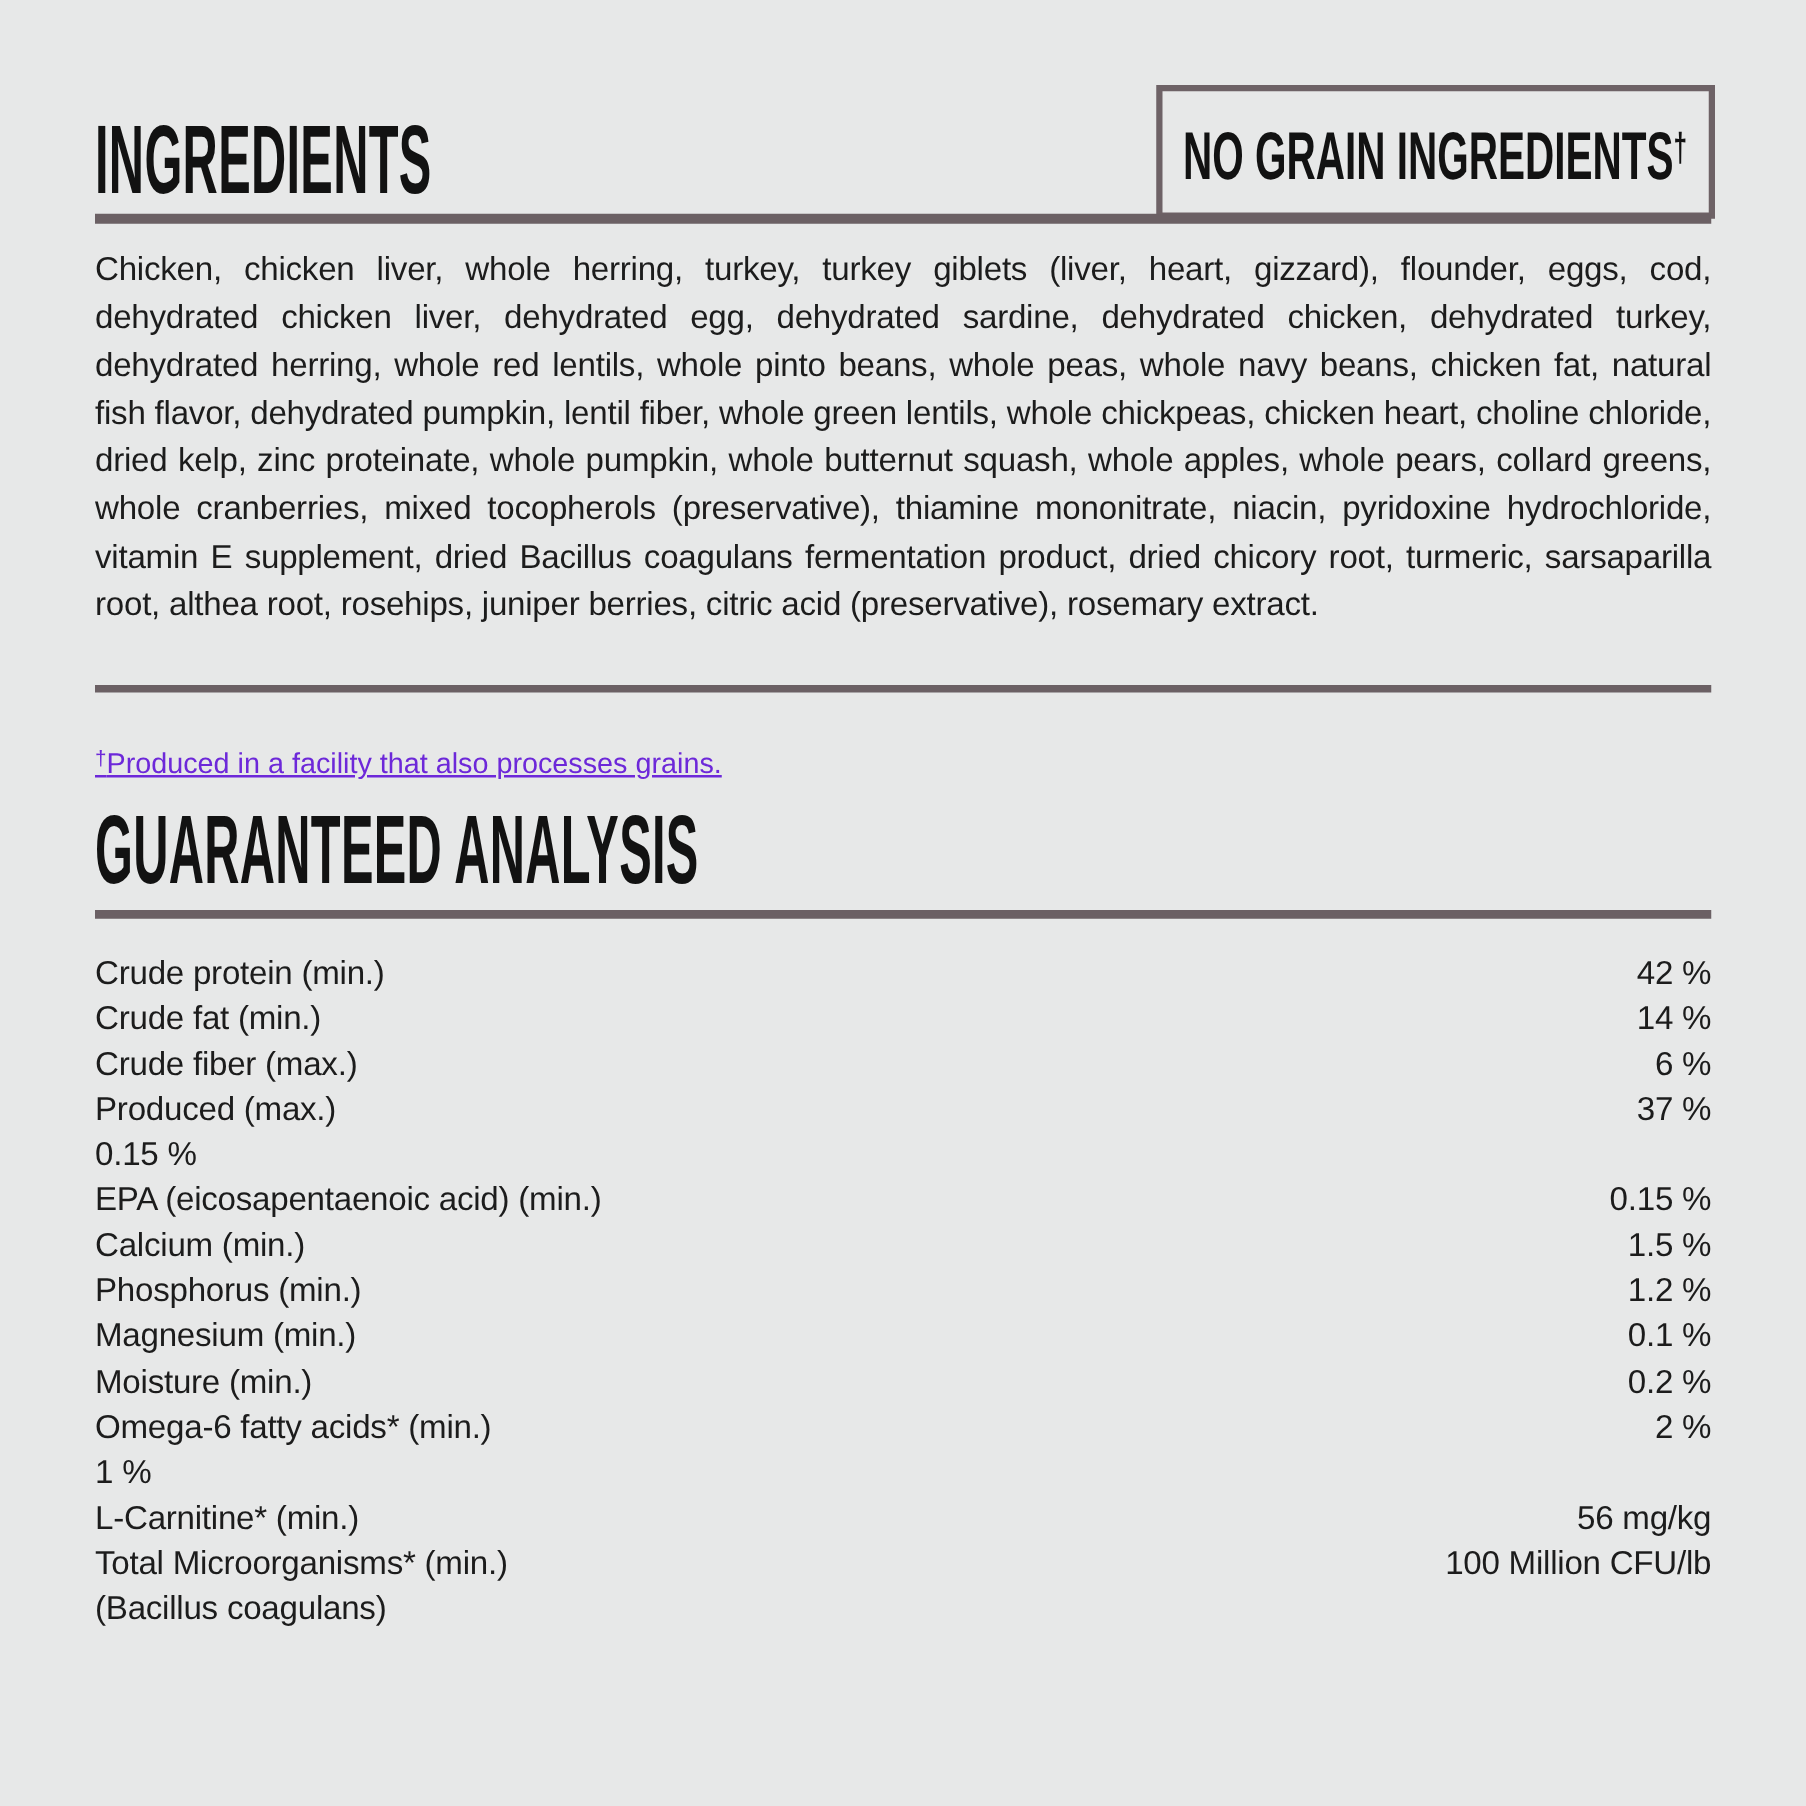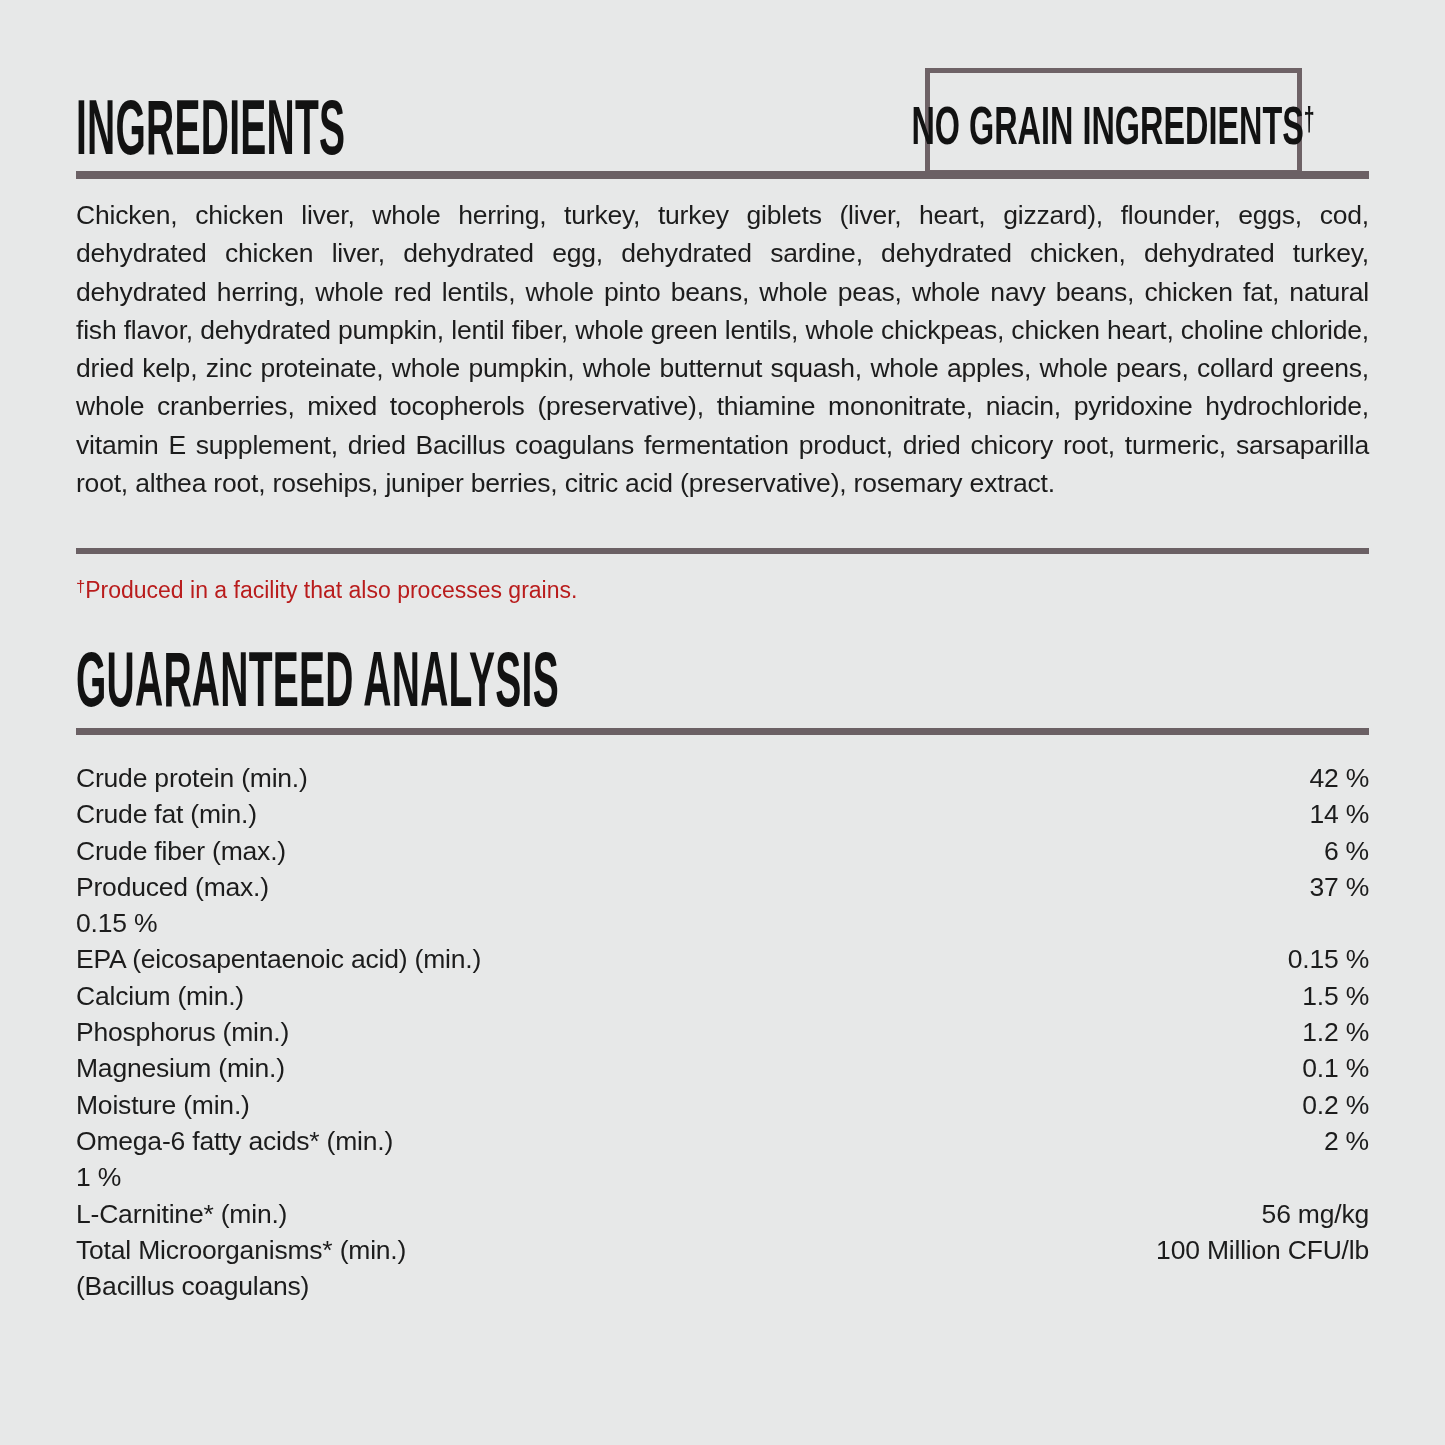--- a/index.html
+++ b/index.html
@@ -29,21 +29,21 @@
     transform-origin: 0 50%;
     white-space: nowrap;
   }
   .h-ingredients { top: 88px; }
   .h-analysis    { top: 640px; }
 
   .badge-box {
     position: absolute;
     top: 68px;
     left: 925px;
-    width: 377px;
+    width: 447px;
     height: 107px;
     border: 5px solid #6e6266;
     box-sizing: border-box;
     display: flex;
     align-items: center;
     justify-content: center;
   }
   .badge-text {
     font-size: 54px;
     font-weight: 700;
@@ -78,24 +78,25 @@
     line-height: 38.3px;
     letter-spacing: -0.2px;
     text-align: justify;
     text-align-last: left;
     color: #1c1c1c;
   }
 
   .footnote {
     position: absolute;
     left: 76px;
-    top: 572px;
+    top: 592px;
     font-size: 23px;
     line-height: 30px;
-    color: #b91c1c;
+    color: #6d28d9;
+    text-decoration: underline;
   }
   .footnote sup {
     font-size: 72%;
     vertical-align: 6px;
   }
 
   .analysis-table {
     position: absolute;
     left: 76px;
     top: 760px;

